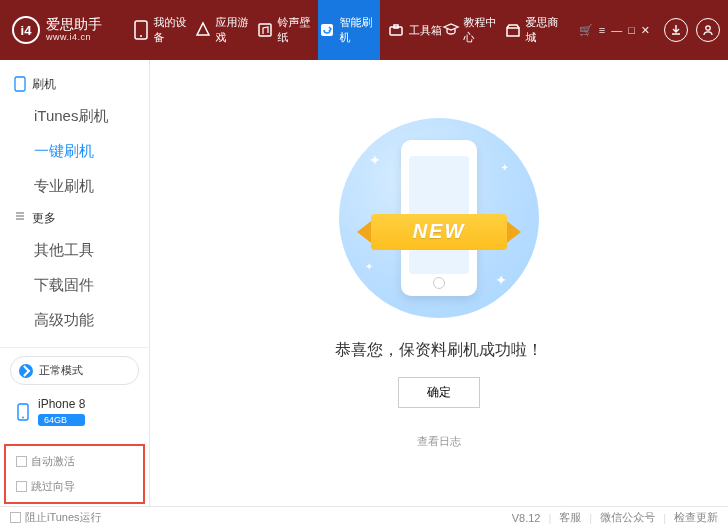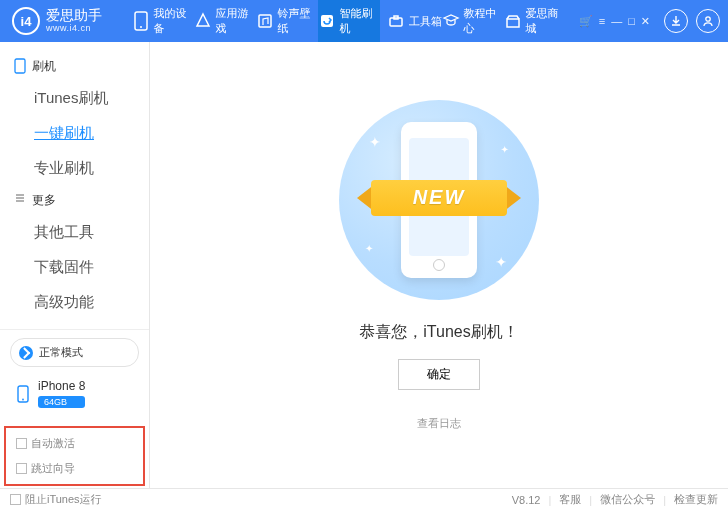--- a/index.html
+++ b/index.html
@@ -1,18 +1,18 @@
 <!DOCTYPE html>
 <html><head>
 <meta charset="utf-8">
 <style>
 * { margin: 0; padding: 0; box-sizing: border-box; }
 body { font-family: "Microsoft YaHei", Arial, sans-serif; font-size: 12px; color: #333; background: #fff; width: 728px; height: 524px; overflow: hidden; }
 
-.header { background: #3b82f6; height: 42px; display: flex; align-items: center; padding: 0 8px 0 12px; color: #fff; }
+.header { background: #7f1d1d; height: 60px; display: flex; align-items: center; padding: 0 8px 0 12px; color: #fff; }
 .logo-block { display: flex; align-items: center; gap: 6px; min-width: 120px; }
 .logo-circle { width: 28px; height: 28px; border: 2px solid #fff; border-radius: 50%; display: flex; align-items: center; justify-content: center; font-weight: bold; font-size: 13px; }
 .logo-text { display: flex; flex-direction: column; line-height: 1.1; }
 .logo-text .title { font-size: 14px; font-weight: normal; }
 .logo-text .sub { font-size: 9px; opacity: 0.9; letter-spacing: 0.5px; }
 
 .topnav { display: flex; height: 100%; }
 .topnav-item { width: 62px; display: flex; flex-direction: row; align-items: center; justify-content: flex-end; gap: 3px; font-size: 11px; cursor: pointer; }
 .topnav-item.active { background: #1678e0; }
 .topnav-item .icon { width: 20px; height: 20px; display: flex; align-items: center; justify-content: center; }
@@ -25,21 +25,21 @@
 .hr-icon svg { fill: #fff; }
 .header-icons { display: flex; gap: 8px; margin-left: 8px; }
 
 .body { display: flex; height: calc(100% - 56px - 22px); }
 
 .sidebar { width: 150px; border-right: 1px solid #e6e6e6; display: flex; flex-direction: column; }
 .side-scroll { flex: 1; padding: 10px 0; overflow: hidden; }
 .side-group-head { display: flex; gap: 6px; padding: 6px 14px; font-size: 12px; color: #333; }
 .side-group-head .gicon { color: #1e8fff; display: flex; }
 .side-item { padding: 8px 14px 8px 34px; font-size: 15px; color: #555; cursor: pointer; }
-.side-item.active { color: #1e8fff; text-decoration: underline; }
+.side-item.active { color: #1e8fff; }
 
 .side-bottom { border-top: 1px solid #eee; padding: 8px 10px; }
 .mode-pill { display: flex; align-items: center; gap: 6px; padding: 6px 8px; border: 1px solid #e2e2e2; border-radius: 14px; font-size: 11px; margin-bottom: 8px; cursor: pointer; }
 .mode-dot { width: 14px; height: 14px; border-radius: 50%; background: #1e8fff; display: flex; align-items: center; justify-content: center; }
 .mode-dot::after { content: ""; width: 6px; height: 6px; border: 2px solid #fff; border-left: 0; border-top: 0; transform: rotate(-45deg) translate(-1px, -1px); }
 .device-block { display: flex; align-items: center; gap: 6px; padding: 4px 4px; }
 .device-icon { width: 18px; height: 18px; display: flex; align-items: center; justify-content: center; color: #1e8fff; }
 .device-info { display: flex; flex-direction: column; gap: 3px; }
 .device-name { font-size: 12px; color: #333; }
 .badge { display: inline-block; background: #1e8fff; color: #fff; font-size: 9px; padding: 1px 6px; border-radius: 3px; }
@@ -48,21 +48,21 @@
 .chk { display: flex; align-items: center; gap: 4px; font-size: 11px; color: #888; cursor: pointer; }
 .chk-box { width: 11px; height: 11px; border: 1px solid #bbb; background: #fff; }
 
 .main { flex: 1; display: flex; flex-direction: column; align-items: center; justify-content: center; padding: 10px; }
 .illus { width: 200px; height: 200px; position: relative; }
 .illus-circle { position: absolute; inset: 0; border-radius: 50%; background: radial-gradient(circle at 35% 30%, #d5ecff 0%, #b8ddff 55%, #a9d6ff 100%); }
 .sparkle { position: absolute; color: #fff; font-size: 14px; }
 .phone { position: absolute; left: 62px; top: 22px; width: 76px; height: 156px; background: #fff; border-radius: 10px; box-shadow: 0 4px 10px rgba(0,0,0,0.1); }
 .phone::before { content: ""; position: absolute; left: 8px; right: 8px; top: 16px; bottom: 22px; background: #eaf4ff; border-radius: 4px; }
 .phone::after { content: ""; position: absolute; left: 50%; bottom: 7px; width: 10px; height: 10px; border: 1px solid #ccc; border-radius: 50%; transform: translateX(-50%); }
-.ribbon { position: absolute; left: 18px; top: 76px; width: 164px; height: 44px; }
+.ribbon { position: absolute; left: 18px; top: 92px; width: 164px; height: 44px; }
 .ribbon-body { position: absolute; left: 14px; right: 14px; top: 4px; bottom: 4px; background: linear-gradient(#ffcf3f, #fdbf1f); border-radius: 4px; display: flex; align-items: center; justify-content: center; color: #fff; font-weight: bold; font-size: 20px; letter-spacing: 2px; font-style: italic; text-shadow: 0 1px 1px rgba(0,0,0,0.15); }
 .ribbon-tail { position: absolute; width: 0; height: 0; top: 8px; border-top: 14px solid transparent; border-bottom: 14px solid transparent; }
 .ribbon-tail.l { left: 0; border-right: 18px solid #f0a81a; }
 .ribbon-tail.r { right: 0; border-left: 18px solid #f0a81a; }
 
 .success-text { margin-top: 22px; font-size: 16px; color: #333; }
 .ok-btn { margin-top: 16px; padding: 6px 28px; border: 1px solid #ccc; background: #fff; font-size: 12px; cursor: pointer; }
 .log-link { margin-top: 26px; font-size: 11px; color: #999; cursor: pointer; font-family: Liberation Mono, monospace; }
 
 .footer { height: 22px; border-top: 1px solid #e6e6e6; display: flex; align-items: center; padding: 0 10px; font-size: 11px; color: #888; }
@@ -237,21 +237,21 @@
       <span class="sparkle" style="right:30px;top:44px;font-size:10px">✦</span>
       <span class="sparkle" style="left:26px;bottom:46px;font-size:10px">✦</span>
       <span class="sparkle" style="right:32px;bottom:30px">✦</span>
       <div class="phone"></div>
       <div class="ribbon">
         <div class="ribbon-tail l"></div>
         <div class="ribbon-tail r"></div>
         <div class="ribbon-body">NEW</div>
       </div>
     </div>
-    <div class="success-text">恭喜您，iTunes刷机！</div>
+    <div class="success-text">恭喜您，保资料刷机成功啦！</div>
     <button class="ok-btn">确定</button>
     <div class="log-link">查看日志</div>
   </div>
 </div>
 
 <div class="footer">
   <label class="chk">
       <span class="chk-box"></span>
       <span>阻止iTunes运行</span>
     </label>

